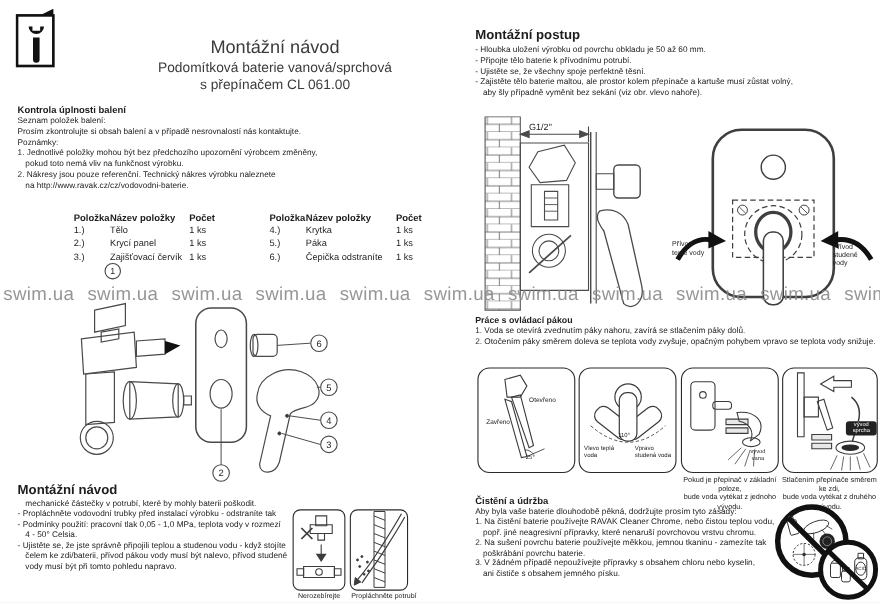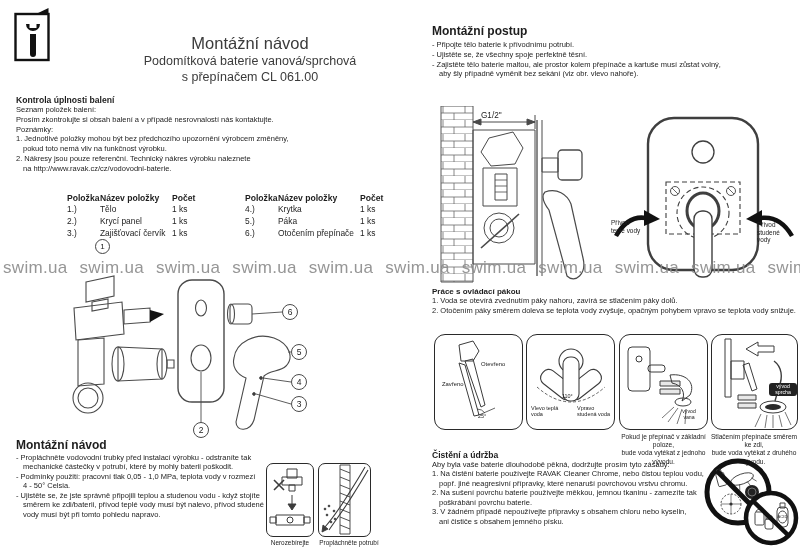--- a/index.html
+++ b/index.html
@@ -100,21 +100,21 @@
       <span>Krytka</span>
       <span>1 ks</span>
     </div>
     <div class="prow r">
       <span>5.)</span>
       <span>Páka</span>
       <span>1 ks</span>
     </div>
     <div class="prow r">
       <span>6.)</span>
-      <span>Otočením přepínače</span>
+      <span>Čepička odstraníte</span>
       <span>1 ks</span>
     </div>
   </div>
 
   <div class="abs callout" style="left:95px;top:239px;">1</div>
 
   <div class="abs" style="left:58px;top:272px;">
     <svg class="ln" width="250" height="170" viewBox="0 0 250 170" fill="none" stroke="#4a4a4a" stroke-width="1.1">
       <g>
         <path d="M28,10 L56,4 L56,24 L28,30 Z"></path>
@@ -177,26 +177,26 @@
     <span class="wm">swim.ua</span>
     <span class="wm">swim.ua</span>
     <span class="wm">swim.ua</span>
     <span class="wm">swim.ua</span>
     <span class="wm">swim.ua</span>
     <span class="wm">swim.ua</span>
   </div>
 
   <div class="abs" style="left:16px;top:438px;width:270px;">
     <div class="h-big" style="margin-bottom:1px;">Montážní návod</div>
+    <div class="tline9 cont">mechanické částečky v potrubí, které by mohly baterii poškodit.</div>
     <div class="tline9">- Propláchněte vodovodní trubky před instalací výrobku - odstraníte tak</div>
-    <div class="tline9 cont">mechanické částečky v potrubí, které by mohly baterii poškodit.</div>
     <div class="tline9">- Podmínky použití: pracovní tlak 0,05 - 1,0 MPa, teplota vody v rozmezí</div>
     <div class="tline9 cont">4 - 50° Celsia.</div>
     <div class="tline9">- Ujistěte se, že jste správně připojili teplou a studenou vodu - když stojíte</div>
-    <div class="tline9 cont">směrem ke zdi/baterii, přívod teplé vody musí být nalevo, přívod studené</div>
+    <div class="tline9 cont">čelem ke zdi/baterii, přívod pákou vody musí být nalevo, přívod studené</div>
     <div class="tline9 cont">vody musí být při tomto pohledu napravo.</div>
   </div>
 
   <div class="abs lbox" style="left:266px;top:463px;width:48px;height:74px;border-radius:7px;">
     <svg class="ln" width="46" height="71" viewBox="0 0 46 71" fill="none" stroke="#3c3c3c" stroke-width="1">
       <line x1="7" y1="16" x2="17" y2="26" stroke-width="1.6"></line>
       <line x1="17" y1="16" x2="7" y2="26" stroke-width="1.6"></line>
       <rect x="20" y="5" width="10" height="9"></rect>
       <rect x="15" y="13" width="20" height="8"></rect>
       <rect x="22" y="21" width="6" height="6"></rect>
@@ -222,20 +222,21 @@
       <circle cx="8" cy="51" r="0.9" fill="#3c3c3c"></circle>
         <circle cx="16" cy="55" r="0.9" fill="#3c3c3c"></circle>
       <circle cx="12" cy="58" r="0.9" fill="#3c3c3c"></circle>
         <circle cx="6" cy="45" r="0.9" fill="#3c3c3c"></circle>
     </svg>
   </div>
   <div class="abs smallcap" style="left:306px;top:539px;width:86px;">Propláchněte potrubí</div>
 
   <div class="abs" style="left:432px;top:24px;width:366px;">
     <div class="h-big" style="margin-bottom:2px;">Montážní postup</div>
+    <div class="tline">- Hloubka uložení výrobku od povrchu obkladu je 50 až 60 mm.</div>
     <div class="tline">- Připojte tělo baterie k přívodnímu potrubí.</div>
     <div class="tline">- Ujistěte se, že všechny spoje perfektně těsní.</div>
     <div class="tline">- Zajistěte tělo baterie maltou, ale prostor kolem přepínače a kartuše musí zůstat volný,</div>
     <div class="tline cont">aby šly případně vyměnit bez sekání (viz obr. vlevo nahoře).</div>
   </div>
 
   <div class="abs" style="left:437px;top:106px;">
     <svg class="ln" width="150" height="178" viewBox="0 0 150 178" fill="none" stroke="#4a4a4a" stroke-width="1">
       <defs>
         <pattern id="bricks" width="22" height="14" patternUnits="userSpaceOnUse">

